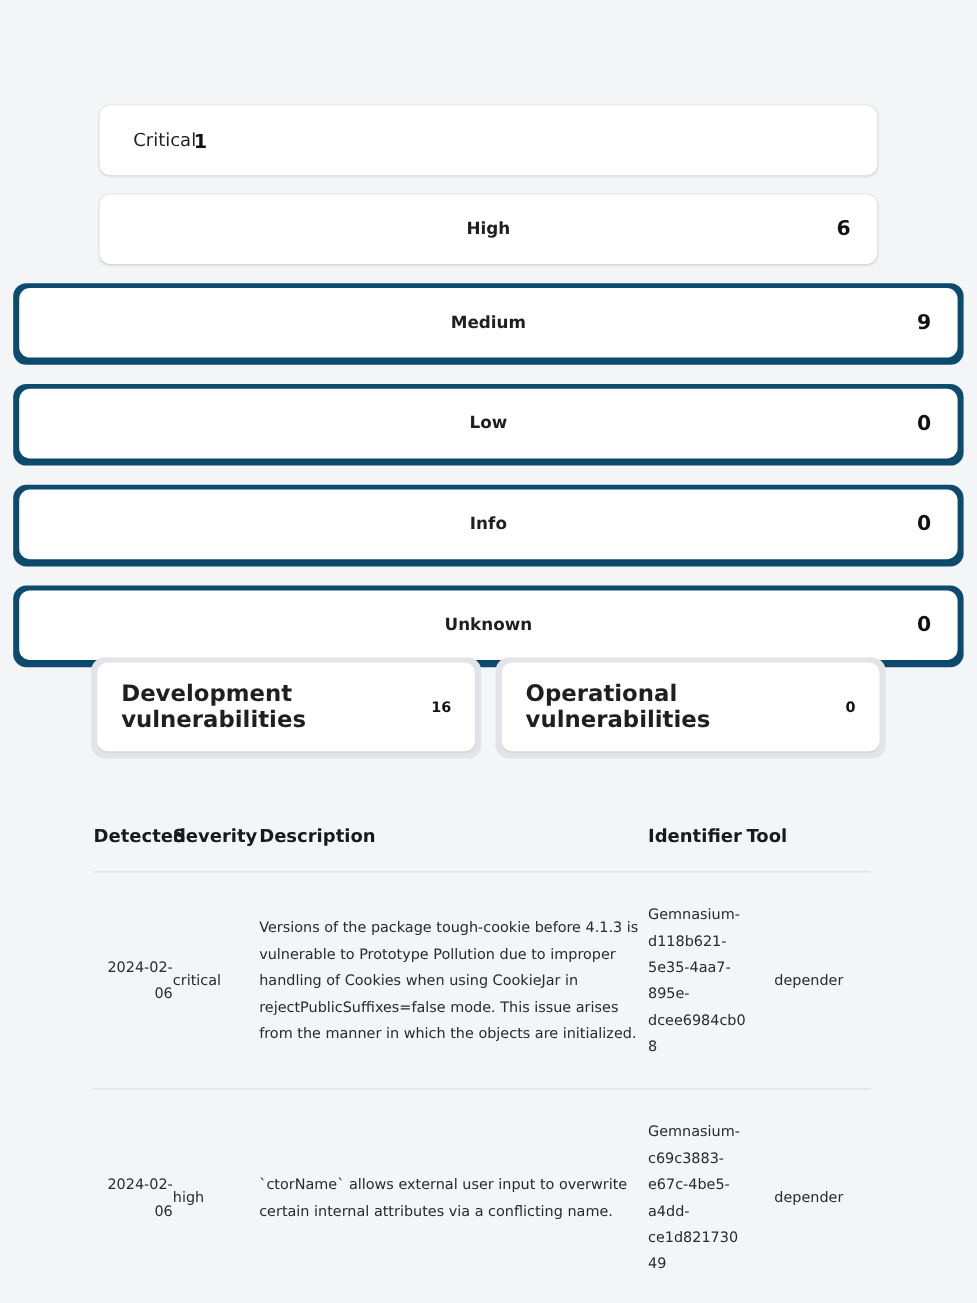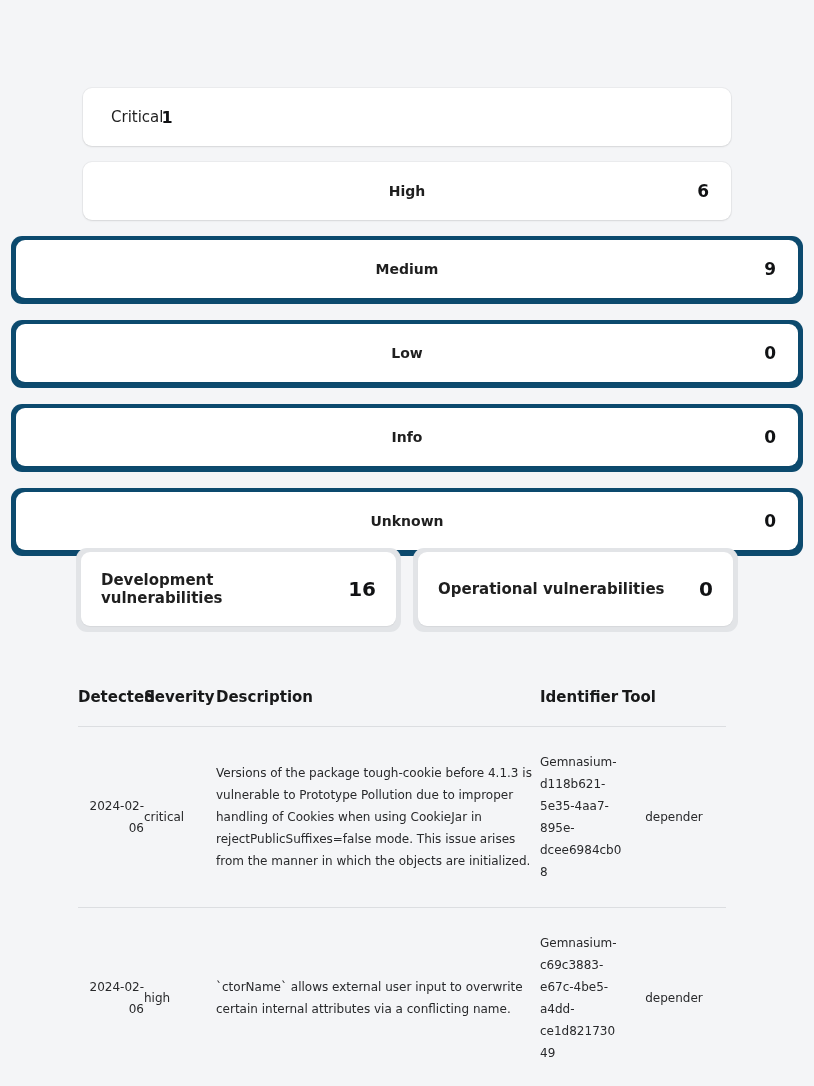--- a/index.html
+++ b/index.html
@@ -139,26 +139,26 @@
     height: 74px;
     background: #ffffff;
     border-radius: 9px;
     display: flex;
     align-items: center;
     justify-content: space-between;
     padding: 0 20px;
     box-shadow: 0 1px 1px rgba(28,30,33,0.06);
   }
   .scope-label {
-    font-size: 15px;
+    font-size: 19px;
     font-weight: 700;
     color: #1f1f1f;
   }
   .scope-count {
-    font-size: 20px;
+    font-size: 12px;
     font-weight: 700;
     color: #111214;
     margin-left: 10px;
   }
 
   
   .vuln-table-area {
     position: absolute;
     left: 78px;
     top: 688px;

